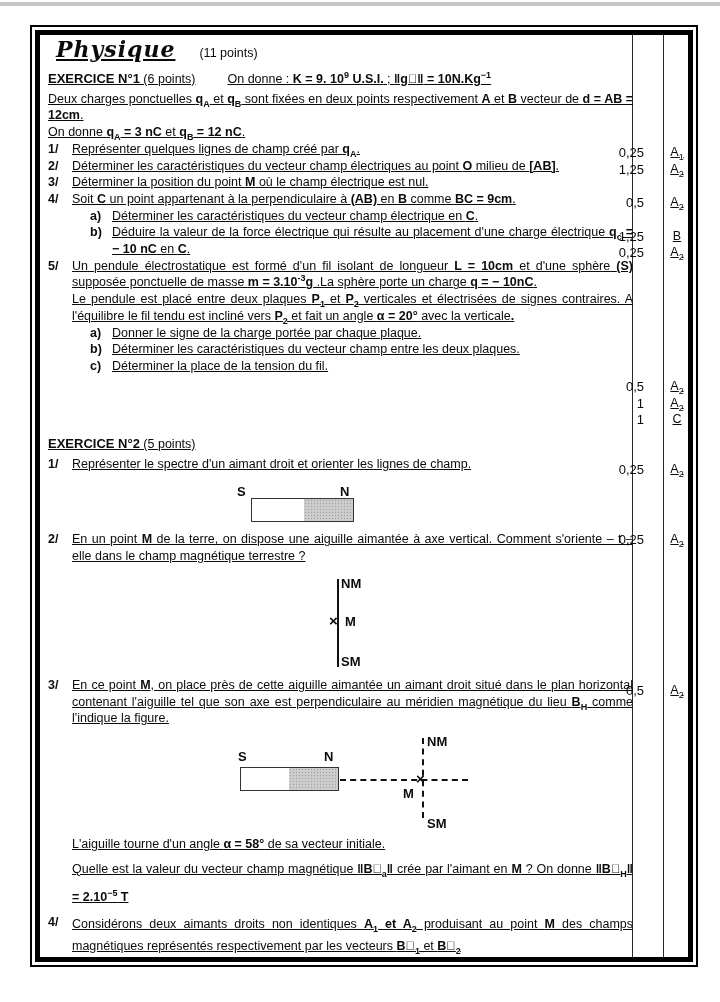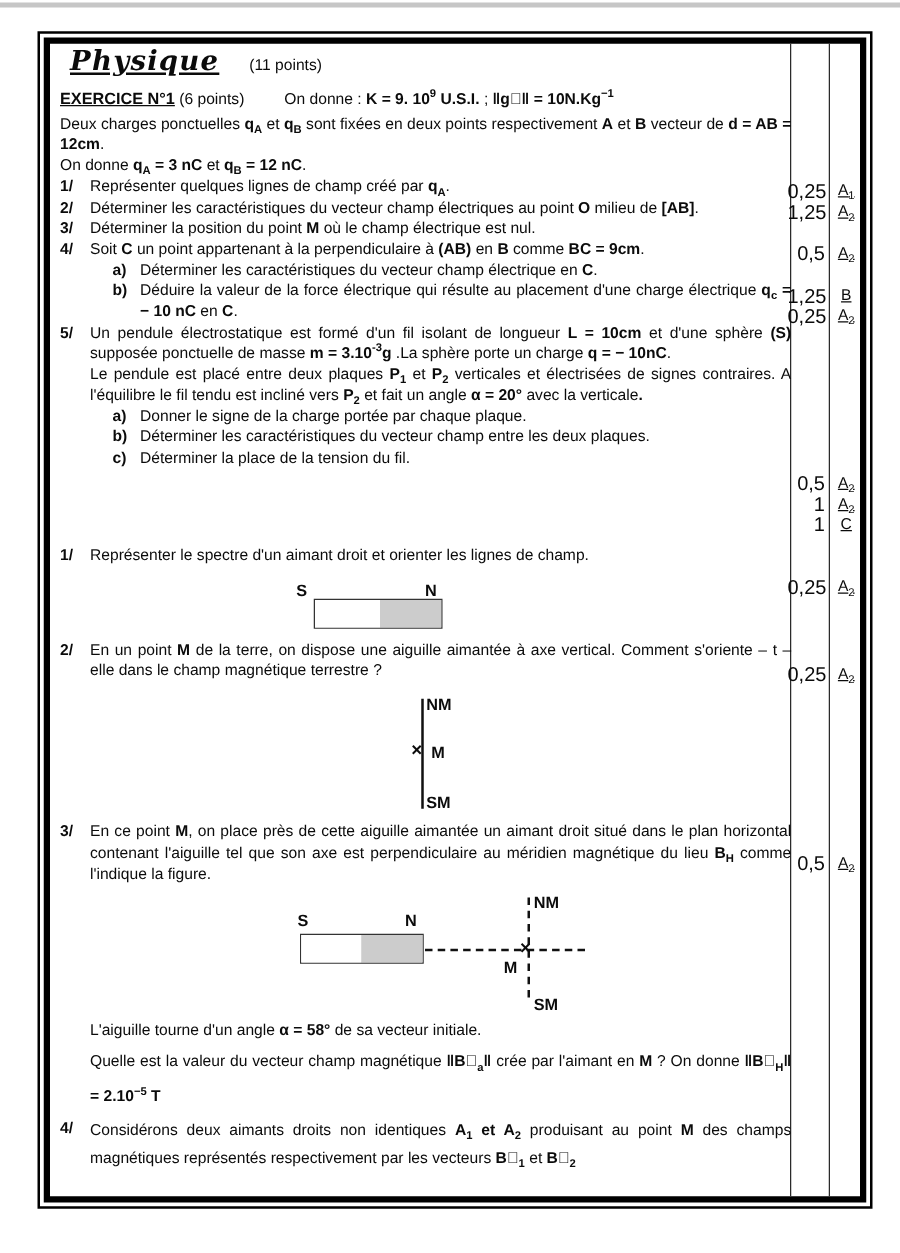--- a/index.html
+++ b/index.html
@@ -13,21 +13,21 @@
   .vline.l2{left:633px;}
   .b{font-weight:bold;}
   .u{text-decoration:underline;}
   sub{font-size:9px;line-height:0;}
   sup{font-size:9px;line-height:0;}
   .title-row{position:absolute;left:26px;top:11px;white-space:nowrap;}
   .doc-title{font-family:"DejaVu Serif",serif;font-style:italic;font-weight:bold;font-size:22px;text-decoration:underline;letter-spacing:1px;}
   .title-pts{font-size:12.5px;margin-left:24px;}
   .ex-head{font-size:12.5px;margin-bottom:3px;}
   .ex-head .u{font-size:13px;}
-  .flow{position:absolute;left:18px;width:585px;font-size:12.5px;line-height:16.7px;}
+  .flow{position:absolute;left:18px;width:585px;font-size:12.5px;line-height:16.7px;text-decoration:underline;}
   .flow1{top:46px;}
   .flow2{top:411px;}
   .para,.item,.subitem,.cont{text-align:justify;}
   .item{position:relative;padding-left:24px;}
   .item .num{position:absolute;left:0;top:0;font-weight:bold;}
   .subitem{position:relative;padding-left:64px;}
   .subitem .letter{position:absolute;left:42px;top:0;font-weight:bold;}
   .cont{padding-left:24px;}
   .lh29{line-height:28px;padding-top:2px;}
   .lh23{line-height:22px;padding-top:2px;}
@@ -40,21 +40,21 @@
   .mag .half{height:100%;}
   .mag .white{background:#fff;}
   .mag .gray{background:#cccccc;background-image:radial-gradient(#9f9f9f 22%,rgba(0,0,0,0) 24%);background-size:3px 3px;}
   .pole{position:absolute;font-weight:bold;font-size:13px;line-height:12px;}
   .dlbl{position:absolute;font-weight:bold;font-size:13px;line-height:13px;}
   .needle-line{position:absolute;width:2px;background:#111;}
   .hdash{position:absolute;border-top:2px dashed #111;height:0;}
   .vdash{position:absolute;border-left:2px dashed #111;width:0;}
   .cross{position:absolute;font-weight:bold;font-size:15px;line-height:12px;}
   
-  .mark-pts{position:absolute;left:600px;width:30px;text-align:right;padding-right:2px;font-size:16px;}
+  .mark-pts{position:absolute;left:584px;width:30px;text-align:right;padding-right:2px;font-size:13px;}
   .mark-code{position:absolute;left:634px;width:26px;text-align:center;font-size:12.5px;text-decoration:underline;}
 </style>
 </head>
 <body>
 
 <div class="top-strip"></div>
 
 <div class="page-box">
   <div class="b-outer"></div>
   <div class="b-inner"></div>
@@ -78,20 +78,21 @@
         <div class="subitem"><span class="letter">b)</span><span>Déduire la valeur de la force électrique qui résulte au placement d'une charge électrique </span><span class="b">q</span><sub class="b">c</sub><span class="b"> = − 10 nC</span><span> en </span><span class="b">C</span><span>.</span></div>
         <div class="item"><span class="num">5/</span><span>Un pendule électrostatique est formé d'un fil isolant de longueur </span><span class="b">L = 10cm</span><span> et d'une sphère </span><span class="b">(S)</span><span> supposée ponctuelle de masse </span><span class="b">m = 3.10</span><sup class="b">-3</sup><span class="b">g</span><span> .La sphère porte un charge </span><span class="b">q = − 10nC</span><span>.</span></div>
         <div class="cont"><span>Le pendule est placé entre deux plaques </span><span class="b">P</span><sub class="b">1</sub><span> et </span><span class="b">P</span><sub class="b">2</sub><span> verticales et électrisées de signes contraires. A l'équilibre le fil tendu est incliné vers </span><span class="b">P</span><sub class="b">2</sub><span> et fait un angle </span><span class="b">α = 20°</span><span> avec la verticale</span><span class="b">.</span></div>
         <div class="subitem"><span class="letter">a)</span><span>Donner le signe de la charge portée par chaque plaque.</span></div>
         <div class="subitem"><span class="letter">b)</span><span>Déterminer les caractéristiques du vecteur champ entre les deux plaques.</span></div>
         <div class="subitem"><span class="letter">c)</span><span>Déterminer la place de la tension du fil.</span></div>
       </div>
   </div>
 
   <div class="flow flow2">
+    <div class="ex-head"><span class="b u">EXERCICE N°2</span><span> (5 points)</span></div>
     <div id="ex2-blocks">
         <div class="item"><span class="num">1/</span><span>Représenter le spectre d'un aimant droit et orienter les lignes de champ.</span></div>
         <div class="diag diagA">
     <span class="pole" style="left:189px;top:0;">S</span>
     <span class="pole" style="left:292px;top:0;">N</span>
     <div class="mag" style="left:203px;top:12px;width:101px;height:22px;">
       <div class="half white" style="width:52px;"></div>
       <div class="half gray" style="width:49px;"></div>
     </div>
   </div>

